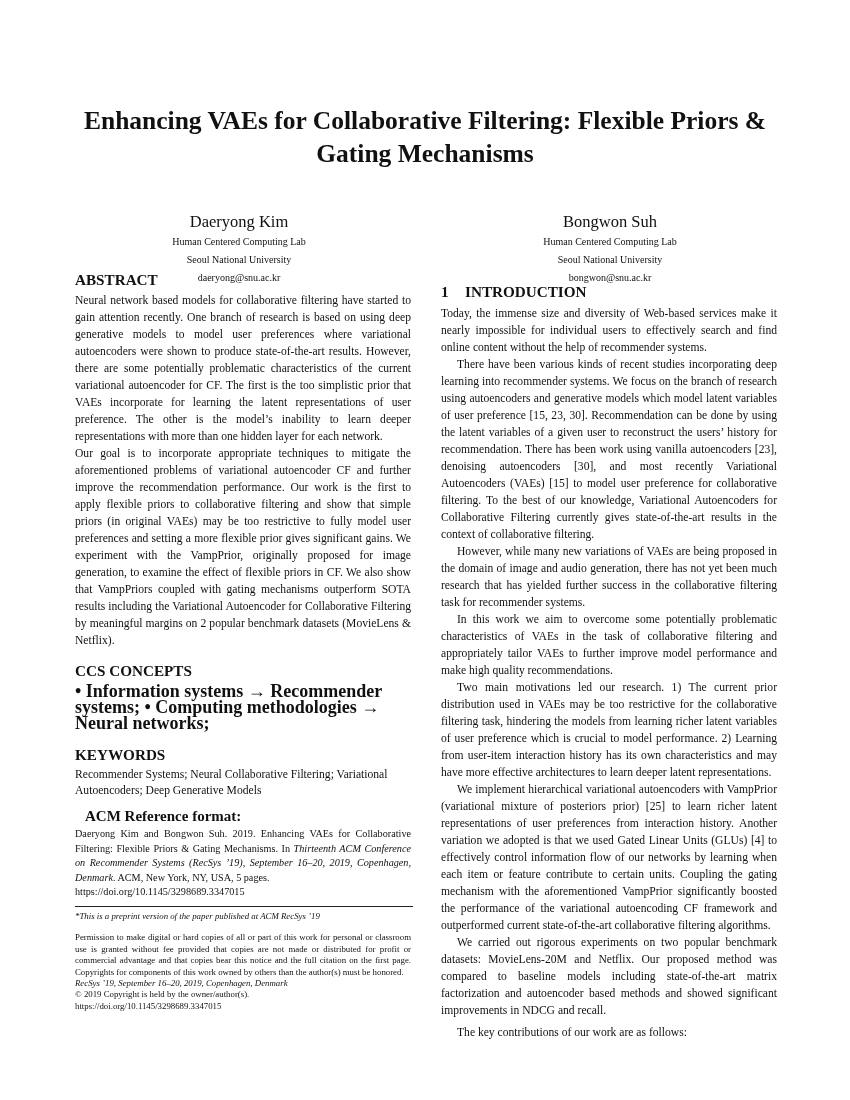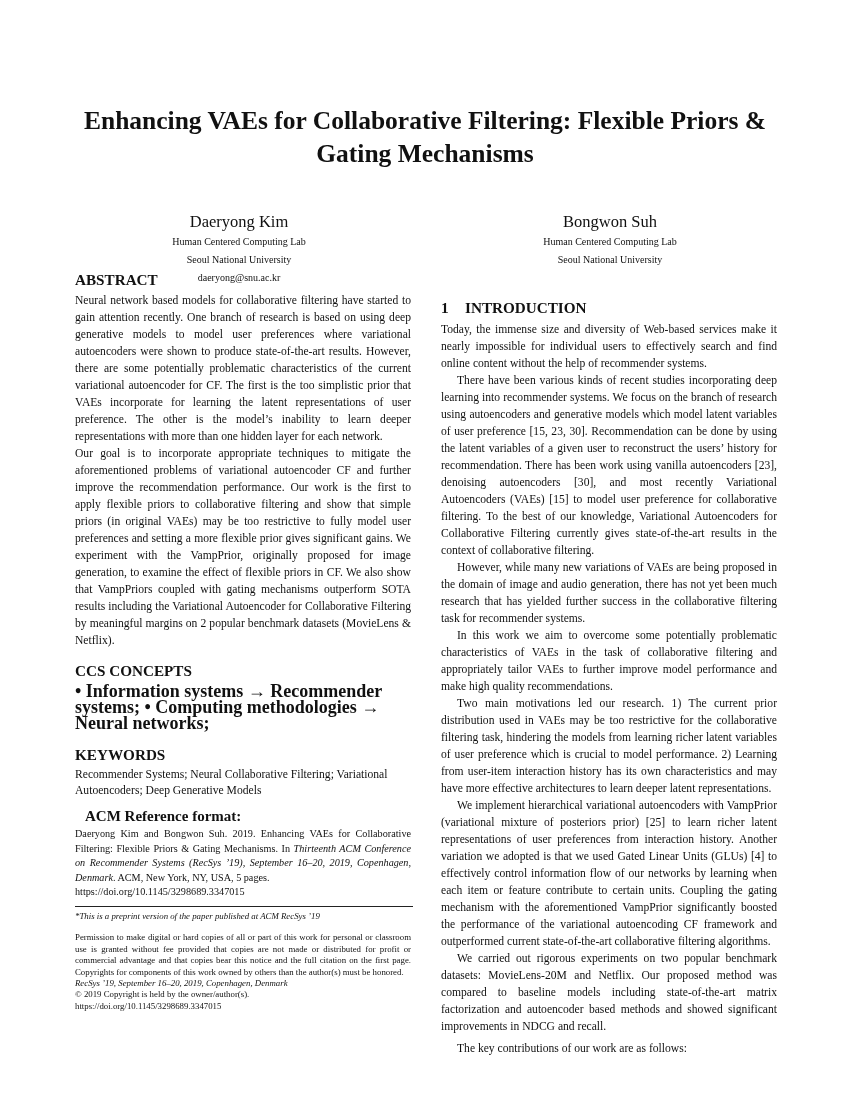--- a/index.html
+++ b/index.html
@@ -5,21 +5,21 @@
   html, body { margin: 0; padding: 0; background: #ffffff; }
   body { width: 850px; height: 1100px; position: relative; overflow: hidden; color: #111; font-family: "Liberation Serif", "DejaVu Serif", serif; }
   .title { position: absolute; left: 60px; top: 104px; width: 730px; text-align: center; font-weight: bold; font-size: 25.5px; line-height: 33px; color: #111; }
   .author { position: absolute; top: 176px; width: 330px; text-align: center; margin-top: 35px; }
   .author .name { font-size: 16.5px; line-height: 22px; }
   .author .aff { font-size: 10px; line-height: 18px; }
   #author-1 { left: 74px; }
   #author-2 { left: 445px; }
   .col { position: absolute; width: 336px; }
   #left-col { left: 75px; top: 270px; }
-  #right-col { left: 441px; top: 298px; }
+  #right-col { left: 441px; top: 282px; }
   .h1 { font-weight: bold; font-size: 15.2px; line-height: 20px; margin: 0 0 2px 0; }
   .p { font-size: 11.6px; line-height: 17px; text-align: justify; margin: 0; }
   .indent { text-indent: 16px; }
   .ccs { font-weight: bold; font-size: 18px; line-height: 16px; margin: 0; }
   .kw { font-size: 11.6px; line-height: 16px; margin: 0; }
   .refh { font-weight: bold; font-size: 15px; line-height: 14px; margin: 0 0 4px 10px; }
   .ref { font-size: 10.2px; line-height: 14.6px; text-align: justify; margin: 0; }
   .rule { border-top: 1px solid #222; margin: 6px 0 4px 0; width: 338px; }
   .fn { font-size: 8.8px; line-height: 11.4px; margin: 0; text-align: justify; }
   .it { font-style: italic; }
@@ -33,20 +33,21 @@
 <div class="author" id="author-1">
   <div class="name">Daeryong Kim</div>
   <div class="aff">Human Centered Computing Lab</div>
   <div class="aff">Seoul National University</div>
   <div class="aff">daeryong@snu.ac.kr</div>
 </div>
 <div class="author" id="author-2">
   <div class="name">Bongwon Suh</div>
   <div class="aff">Human Centered Computing Lab</div>
   <div class="aff">Seoul National University</div>
+  <div class="aff">bongwon@snu.ac.kr</div>
 </div>
 
 <div class="col" id="left-col">
   <div class="h1">ABSTRACT</div>
   <p class="p">Neural network based models for collaborative filtering have started to gain attention recently. One branch of research is based on using deep generative models to model user preferences where variational autoencoders were shown to produce state-of-the-art results. However, there are some potentially problematic characteristics of the current variational autoencoder for CF. The first is the too simplistic prior that VAEs incorporate for learning the latent representations of user preference. The other is the model’s inability to learn deeper representations with more than one hidden layer for each network.</p>
   <p class="p">Our goal is to incorporate appropriate techniques to mitigate the aforementioned problems of variational autoencoder CF and further improve the recommendation performance. Our work is the first to apply flexible priors to collaborative filtering and show that simple priors (in original VAEs) may be too restrictive to fully model user preferences and setting a more flexible prior gives significant gains. We experiment with the VampPrior, originally proposed for image generation, to examine the effect of flexible priors in CF. We also show that VampPriors coupled with gating mechanisms outperform SOTA results including the Variational Autoencoder for Collaborative Filtering by meaningful margins on 2 popular benchmark datasets (MovieLens &amp; Netflix).</p>
 
   <div class="h1" style="margin-top:12px;font-family:Liberation Serif, serif;">CCS CONCEPTS</div>
   <p class="ccs">• Information systems → Recommender systems; • Computing methodologies → Neural networks;</p>
 

